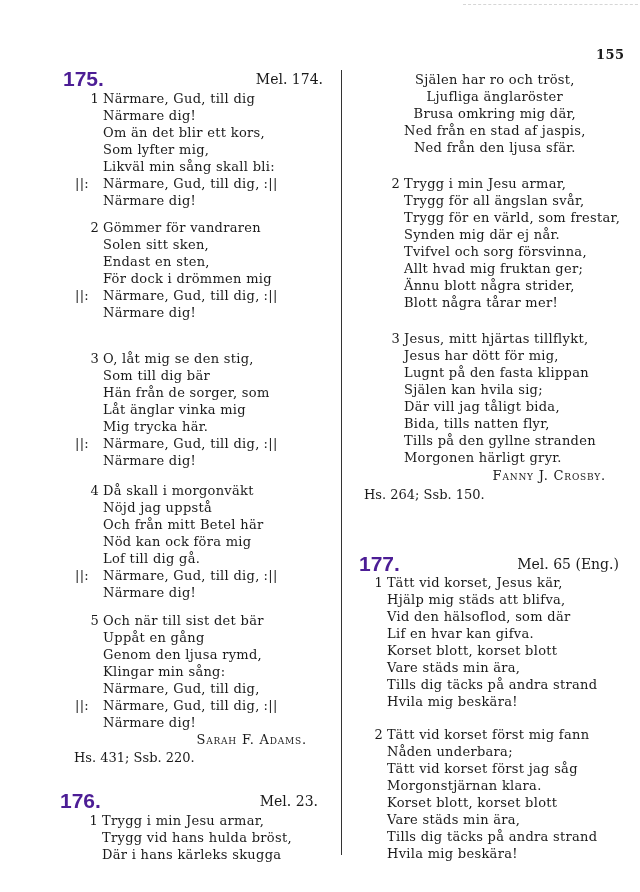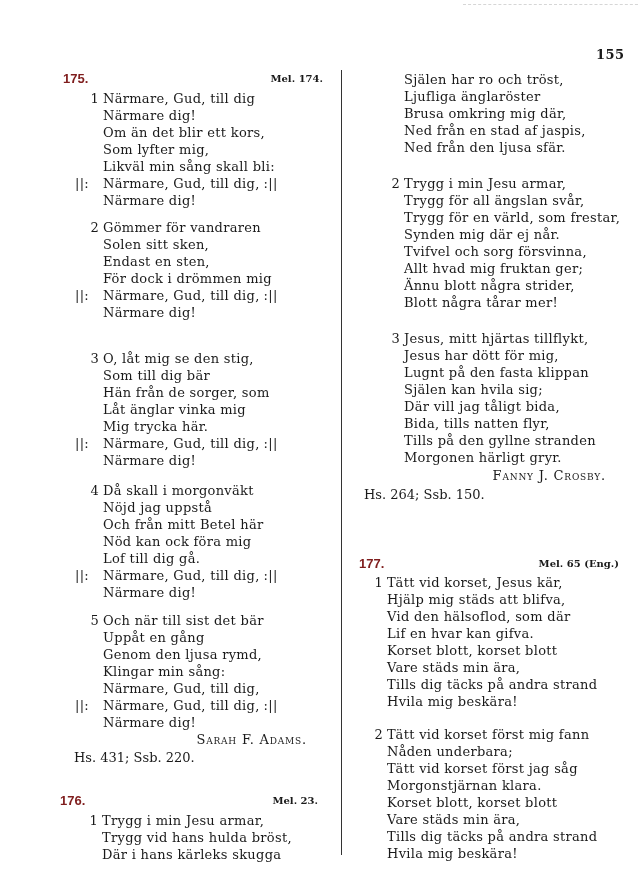--- a/index.html
+++ b/index.html
@@ -21,25 +21,25 @@
     position: absolute; left: 588px; top: 47px;
     font-weight: bold; font-size: 13px; letter-spacing: 0.5px;
   }
   .block { position: absolute; }
   .hymn-head {
     position: relative; height: 22px;
   }
   .hymn-num {
     position: absolute; left: 0; top: 0;
     font-family: "Liberation Sans", "DejaVu Sans", sans-serif;
-    font-weight: bold; font-size: 13px; line-height: 22px; color: #7f1d1d;
+    font-weight: bold; font-size: 21px; line-height: 22px; color: #4c1d95;
   }
   .hymn-mel {
     position: absolute; right: 0; top: 3px;
-    font-size: 10px; line-height: 16px; font-weight: bold;
+    font-size: 14px; line-height: 16px;
   }
   .line {
     position: relative; font-size: 13px; line-height: 17px;
     white-space: nowrap; letter-spacing: 0.3px;
   }
   .vnum {
     position: absolute; left: -14px; top: 0; width: 10px; text-align: right;
   }
   .repeat-open {
     position: absolute; left: -28px; top: 0; font-size: 13px;
@@ -123,21 +123,21 @@
       <span class="hymn-num">176.</span>
       <span class="hymn-mel">Mel. 23.</span>
     </div>
   </div>
   <div class="block" style="left:94px; top:812px;">
     <div class="line"><span class="vnum">1</span><span>Trygg i min Jesu armar,</span></div>
     <div class="line"><span>Trygg vid hans hulda bröst,</span></div>
     <div class="line"><span>Där i hans kärleks skugga</span></div>
   </div>
 
-  <div class="block" style="left:396px; top:71px;">
+  <div class="block" style="left:396px; top:71px;text-align:center;">
     <div class="line"><span>Själen har ro och tröst,</span></div>
     <div class="line"><span>Ljufliga änglaröster</span></div>
     <div class="line"><span>Brusa omkring mig där,</span></div>
     <div class="line"><span>Ned från en stad af jaspis,</span></div>
     <div class="line"><span>Ned från den ljusa sfär.</span></div>
   </div>
 
   <div class="block" style="left:396px; top:175px;">
     <div class="line"><span class="vnum">2</span><span>Trygg i min Jesu armar,</span></div>
     <div class="line"><span>Trygg för all ängslan svår,</span></div>

